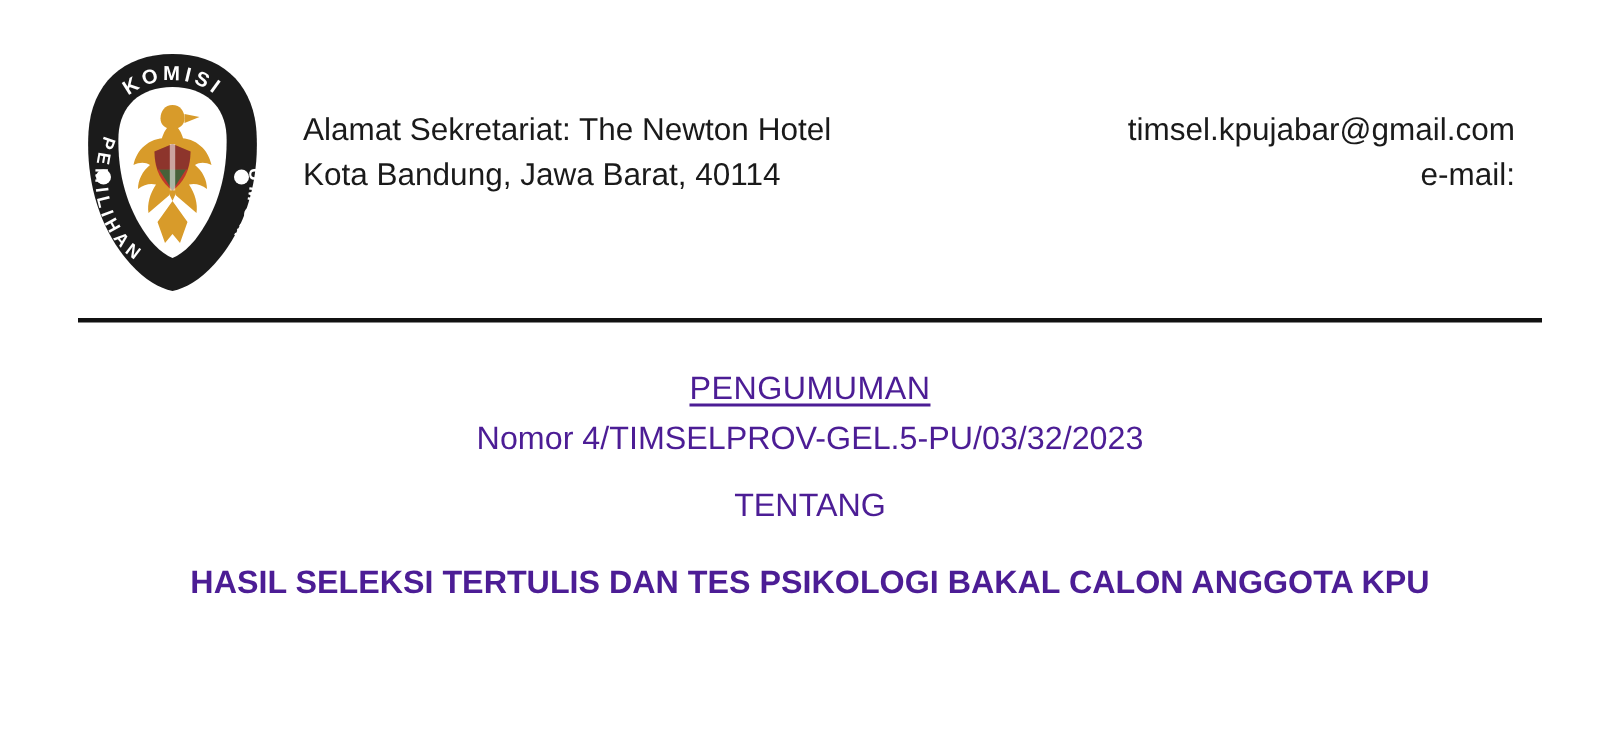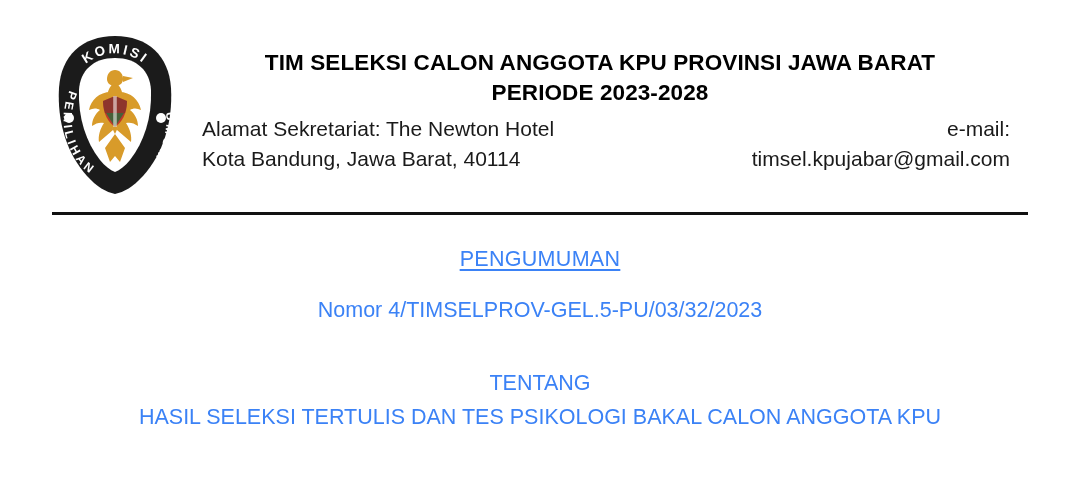--- a/index.html
+++ b/index.html
@@ -59,21 +59,21 @@
     color: #000;
     padding-right: 34px;
   }
   .org-title .line2 {
     display: block;
   }
 
   .addr-block {
     display: flex;
     justify-content: space-between;
-    margin-top: 6px;
+    margin-top: 24px;
     padding-left: 8px;
     padding-right: 30px;
     font-size: 21px;
     line-height: 1.42;
     color: #1a1a1a;
   }
   .addr-left {
     text-align: left;
   }
   .addr-right {
@@ -88,36 +88,37 @@
     border: 0;
     border-top: 3px solid #111;
   }
 
   
   .doc-body {
     text-align: center;
     margin-top: 30px;
     font-size: 21.5px;
     line-height: 1.38;
-    color: #3b82f6;
+    color: #4c1d95;
   }
   .announce-title {
     text-decoration: underline;
     text-underline-offset: 3px;
     letter-spacing: 0.3px;
   }
   .announce-number {
-    margin-top: 21px;
+    margin-top: 3px;
   }
   .about-label {
-    margin-top: 44px;
+    margin-top: 16px;
   }
   .about-text {
-    margin-top: 3px;
+    margin-top: 20px;
     line-height: 1.4;
+    font-weight: bold;
   }
   .about-text .l1, .about-text .l2 {
     display: block;
   }
 </style>
 </head>
 <body>
 
 <div class="page">
 
@@ -172,33 +173,29 @@
             <textPath href="#arcLeft" startOffset="50%" text-anchor="middle">PEMILIHAN</textPath>
           </text>
           <text font-family="'Liberation Sans', sans-serif" font-size="12" font-weight="bold" fill="#ffffff" letter-spacing="3.2">
             <textPath href="#arcRight" startOffset="50%" text-anchor="middle">UMUM</textPath>
           </text>
         </svg>
       </div>
     </div>
 
     <div class="head-text">
-      <div class="org-title">
-        <span>TIM SELEKSI CALON ANGGOTA KPU PROVINSI JAWA BARAT</span>
-        <span class="line2">PERIODE 2023-2028</span>
-      </div>
 
       <div class="addr-block">
         <div class="addr-left">
           <div>Alamat Sekretariat: The Newton Hotel</div>
           <div>Kota Bandung, Jawa Barat, 40114</div>
         </div>
         <div class="addr-right">
+          <div>timsel.kpujabar@gmail.com</div>
           <div>e-mail:</div>
-          <div>timsel.kpujabar@gmail.com</div>
         </div>
       </div>
     </div>
   </div>
 
   <hr class="rule">
 
   <div class="doc-body">
     <div class="announce-title">PENGUMUMAN</div>
     <div class="announce-number">Nomor 4/TIMSELPROV-GEL.5-PU/03/32/2023</div>

